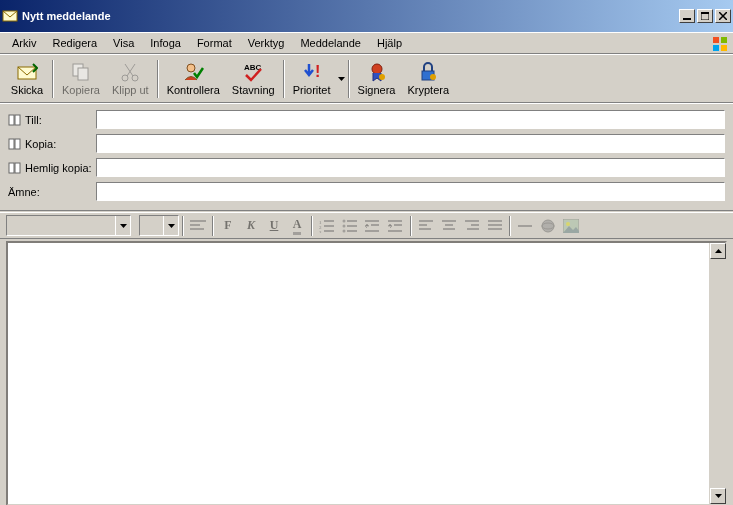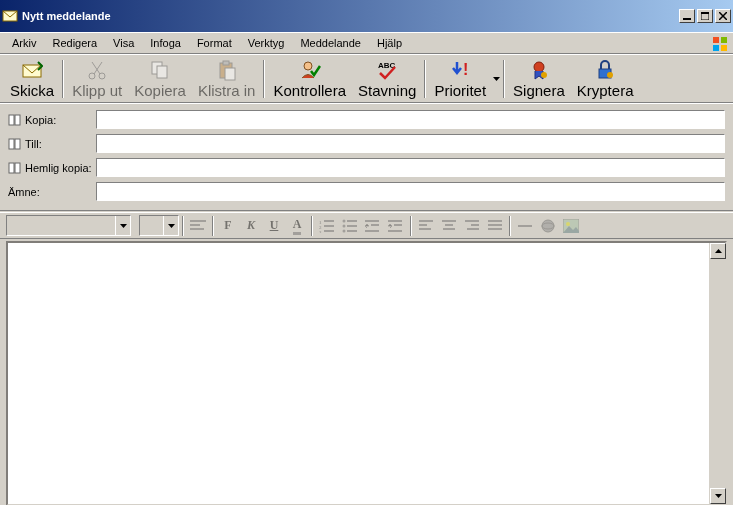--- a/index.html
+++ b/index.html
@@ -12,21 +12,21 @@
 .titlebar-btn { width: 16px; height: 14px; background: #d4d0c8; border: 1px solid; border-color: #fff #404040 #404040 #fff; font-size: 9px; display: flex; align-items: center; justify-content: center; font-family: sans-serif; font-weight: bold; cursor: default; }
 
 .menubar { height: 22px; background: #d4d0c8; border-top: 1px solid #fff; display: flex; align-items: center; padding: 0 4px; border-bottom: 1px solid #808080; position: relative; }
 .menu-item { padding: 2px 8px; cursor: default; }
 .winflag { position: absolute; right: 4px; top: 2px; width: 18px; height: 18px; }
 
 .toolbar { height: 49px; background: #d4d0c8; border-top: 1px solid #fff; border-bottom: 1px solid #808080; display: flex; align-items: center; padding: 2px 4px; }
 .tb-btn { display: flex; flex-direction: column; align-items: center; justify-content: center; padding: 6px 6px; min-width: 46px; height: 44px; cursor: default; }
 .tb-btn.disabled { opacity: 0.5; }
 .tb-icon { width: 22px; height: 22px; display: flex; align-items: center; justify-content: center; margin-bottom: 1px; }
-.tb-label { font-size: 15px; }
+.tb-label { font-size: 11px; }
 .tb-sep { width: 2px; height: 38px; border-left: 1px solid #808080; border-right: 1px solid #fff; margin: 0 2px; }
 .tb-dropdown { width: 9px; align-self: stretch; display: flex; align-items: center; justify-content: center; }
 
 .headers { padding: 6px 8px 4px; background: #d4d0c8; border-top: 1px solid #fff; }
 .header-row { display: flex; align-items: center; margin-bottom: 5px; }
 .header-label { width: 88px; display: flex; align-items: center; gap: 3px; cursor: default; }
 .book-icon { width: 14px; height: 12px; }
 .header-input { flex: 1; height: 19px; border: 1px solid; border-color: #808080 #fff #fff #808080; background: white; padding: 1px 3px; font-family: Tahoma; font-size: 11px; }
 
 .format-sep { height: 3px; border-top: 1px solid #808080; border-bottom: 1px solid #fff; background: #d4d0c8; }
@@ -109,45 +109,35 @@
           <path d="M2 6 L11 14 L20 6" stroke="#8a6a00" fill="none"></path>
           <path d="M17 3 L21 7 L17 11" stroke="#006400" stroke-width="2" fill="none"></path>
         </svg>
       </div>
     <div class="tb-label">Skicka</div>
   </div>
   <div class="tb-sep"></div>
   <div class="tb-btn disabled">
     <div class="tb-icon">
         <svg width="22" height="22" viewBox="0 0 22 22">
+          <rect x="3" y="3" width="10" height="12" fill="#fff" stroke="#666"></rect>
+          <rect x="8" y="7" width="10" height="12" fill="#fff" stroke="#666"></rect>
+        </svg>
+      </div>
+    <div class="tb-label">Kopiera</div>
+  </div>
+  <div class="tb-btn disabled">
+    <div class="tb-icon">
+        <svg width="22" height="22" viewBox="0 0 22 22">
           <circle cx="6" cy="17" r="3" fill="none" stroke="#666"></circle>
           <circle cx="16" cy="17" r="3" fill="none" stroke="#666"></circle>
           <path d="M8 15 L16 3 M14 15 L6 3" stroke="#666"></path>
         </svg>
       </div>
     <div class="tb-label">Klipp ut</div>
-  </div>
-  <div class="tb-btn disabled">
-    <div class="tb-icon">
-        <svg width="22" height="22" viewBox="0 0 22 22">
-          <rect x="3" y="3" width="10" height="12" fill="#fff" stroke="#666"></rect>
-          <rect x="8" y="7" width="10" height="12" fill="#fff" stroke="#666"></rect>
-        </svg>
-      </div>
-    <div class="tb-label">Kopiera</div>
-  </div>
-  <div class="tb-btn disabled">
-    <div class="tb-icon">
-        <svg width="22" height="22" viewBox="0 0 22 22">
-          <rect x="4" y="4" width="12" height="15" fill="#c09050" stroke="#666"></rect>
-          <rect x="7" y="2" width="6" height="4" fill="#aaa" stroke="#666"></rect>
-          <rect x="9" y="9" width="10" height="12" fill="#fff" stroke="#666"></rect>
-        </svg>
-      </div>
-    <div class="tb-label">Klistra in</div>
   </div>
   <div class="tb-sep"></div>
   <div class="tb-btn">
     <div class="tb-icon">
         <svg width="22" height="22" viewBox="0 0 22 22">
           <circle cx="9" cy="7" r="4" fill="#f4c08a" stroke="#805020"></circle>
           <path d="M3 19 Q9 12 15 19" fill="#d04020" stroke="#805020"></path>
           <path d="M12 12 L15 16 L21 7" stroke="#008000" stroke-width="2.5" fill="none"></path>
         </svg>
       </div>
@@ -202,33 +192,33 @@
 
 <div class="headers">
   <div class="header-row">
     <div class="header-label">
       <span class="book-icon">
           <svg width="14" height="12" viewBox="0 0 14 12">
             <rect x="1" y="1" width="5" height="10" fill="#fff" stroke="#666"></rect>
             <rect x="7" y="1" width="5" height="10" fill="#fff" stroke="#666"></rect>
           </svg>
         </span>
-      <span>Kopia:</span>
+      <span>Till:</span>
     </div>
     <input class="header-input" value="" style="">
   </div>
   <div class="header-row">
     <div class="header-label">
       <span class="book-icon">
           <svg width="14" height="12" viewBox="0 0 14 12">
             <rect x="1" y="1" width="5" height="10" fill="#fff" stroke="#666"></rect>
             <rect x="7" y="1" width="5" height="10" fill="#fff" stroke="#666"></rect>
           </svg>
         </span>
-      <span>Till:</span>
+      <span>Kopia:</span>
     </div>
     <input class="header-input" value="" style="">
   </div>
   <div class="header-row">
     <div class="header-label">
       <span class="book-icon">
           <svg width="14" height="12" viewBox="0 0 14 12">
             <rect x="1" y="1" width="5" height="10" fill="#fff" stroke="#666"></rect>
             <rect x="7" y="1" width="5" height="10" fill="#fff" stroke="#666"></rect>
           </svg>

